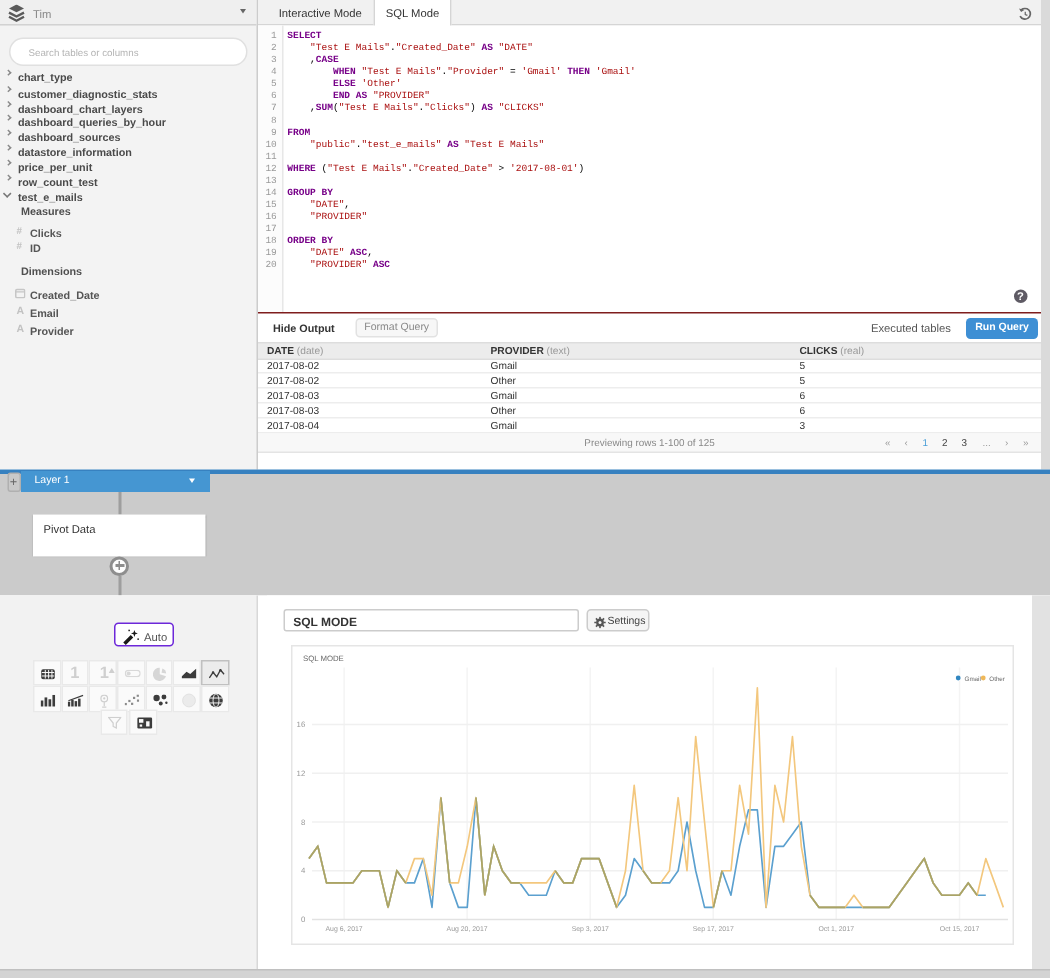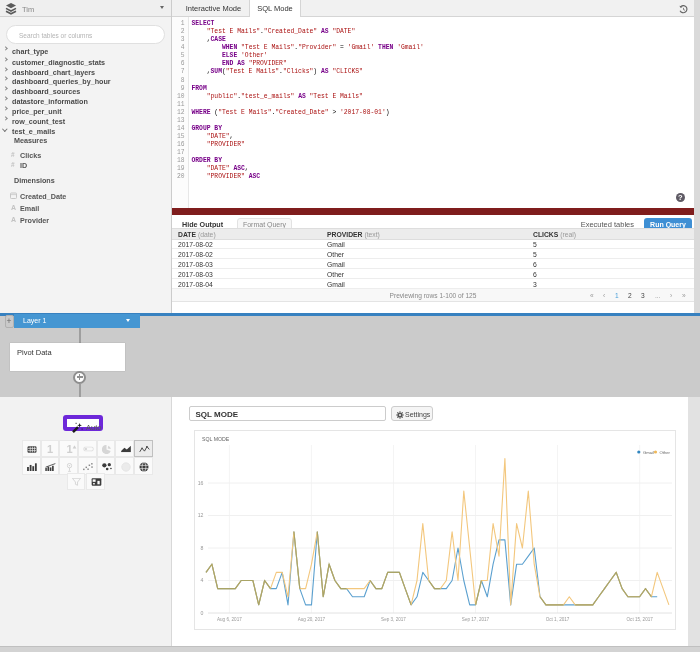--- a/index.html
+++ b/index.html
@@ -48,21 +48,21 @@
 #code { position:absolute; left:19.5px; top:3.2px;
   font-family:"Liberation Mono", monospace; font-size:6.35px; line-height:8.05px;
   color:#000; }
 #code .k { color:#708; font-weight:bold; }
 #code .s { color:#a11; }
 #qmark { position:absolute; left:503.5px; top:175.5px; width:9.5px; height:9.5px;
   background:#5e5a64; border-radius:50%; color:#fff; font-size:7.5px;
   font-weight:bold; text-align:center; line-height:9.5px; }
 
 #toolbar { left:172px; top:208px; width:522px; height:20px; background:#fff;
-  border-top:7px solid #7f1d1d; }
+  border-top:1px solid #7f1d1d; }
 #hideout { position:absolute; left:10px; top:5px; font-size:7.2px; font-weight:bold; color:#333; }
 #fmtq { position:absolute; left:65px; top:3px; width:55px; height:13px;
   background:#f7f7f7; border:1px solid #e2e2e2; border-radius:3px;
   font-size:7px; color:#888; text-align:center; line-height:12px; }
 #execq { position:absolute; right:60px; top:5px; font-size:7.5px; color:#555; }
 #runq { position:absolute; right:2px; top:3px; width:48px; height:13.5px;
   background:#3e8fd4; border-radius:3px; color:#fff; font-size:7px;
   font-weight:bold; text-align:center; line-height:13.5px; }
 
 #rtable { left:172px; top:228px; width:522px; height:74px; background:#fff; }
@@ -87,33 +87,33 @@
 #band { left:0; top:315.5px; width:700px; height:81.5px; background:#cbcbcb; }
 #plusbtn { left:4.5px; top:-0.6px; width:9px; height:13px; background:#c9c9c9;
   border:1px solid #b0b0b0; border-radius:2px; color:#666; font-size:8.5px;
   text-align:center; line-height:11.5px; }
 #layertab { left:14px; top:-1.8px; width:126px; height:14.5px; background:#4596d2; }
 #layertab .lt { position:absolute; left:9px; top:3px; font-size:7px; color:#fff; }
 #layertab .lc { position:absolute; right:10px; top:5.5px; width:0; height:0;
   border-left:2.8px solid transparent; border-right:2.8px solid transparent;
   border-top:3.6px solid #fff; }
 .conn { position:absolute; left:79px; width:1.5px; background:#9e9e9e; }
-#pivot { left:10px; top:27.5px; width:115px; height:28px; background:#fff;
+#pivot { left:22px; top:27.5px; width:115px; height:28px; background:#fff;
   border-radius:0; box-shadow:0 0 1px rgba(0,0,0,.25);text-decoration:underline; }
 #pivot span { position:absolute; left:7px; top:5px; font-size:7.5px; color:#333; }
 #pcirc { left:73.1px; top:55px; width:13px; height:13px; background:#fdfdfd;
   border:2px solid #8e8e8e; border-radius:50%; }
 #pcirc .h { position:absolute; left:1.5px; top:3.75px; width:6px; height:1.5px; background:#8e8e8e; }
 #pcirc .v { position:absolute; left:3.75px; top:1.5px; width:1.5px; height:6px; background:#8e8e8e; }
 
 #bottom { left:0; top:397px; width:700px; height:249px; background:#fff; }
 #leftcol { position:absolute; left:0; top:0; width:172px; height:249px;
   background:#f2f2f2; border-right:1px solid #d8d8d8; }
-#autob { position:absolute; left:63px; top:18px; width:40px; height:16px;
-  background:#fff; border:4px solid #6d28d9; border-radius:3px; }
+#autob { position:absolute; left:76px; top:18px; width:40px; height:16px;
+  background:#fff; border:1px solid #6d28d9; border-radius:3px; }
 #autob span { position:absolute; left:19px; top:3.5px; font-size:7.5px; color:#555; }
 .icell { position:absolute; width:18.65px; height:17.5px; background:#fafafa;
   border:0.5px solid #e9e9e9; }
 .icell.sel { background:#ececec; border:1px solid #c0c0c0; }
 .icell svg { transform:scale(0.82); }
 #rstrip2 { position:absolute; left:688px; top:0; width:12px; height:249px; background:#e2e2e2; }
 
 #card { position:absolute; left:178px; top:0; width:510px; height:233px;
   background:#fff; }
 #titlein { position:absolute; left:10.5px; top:8.5px; width:197px; height:15.5px;

